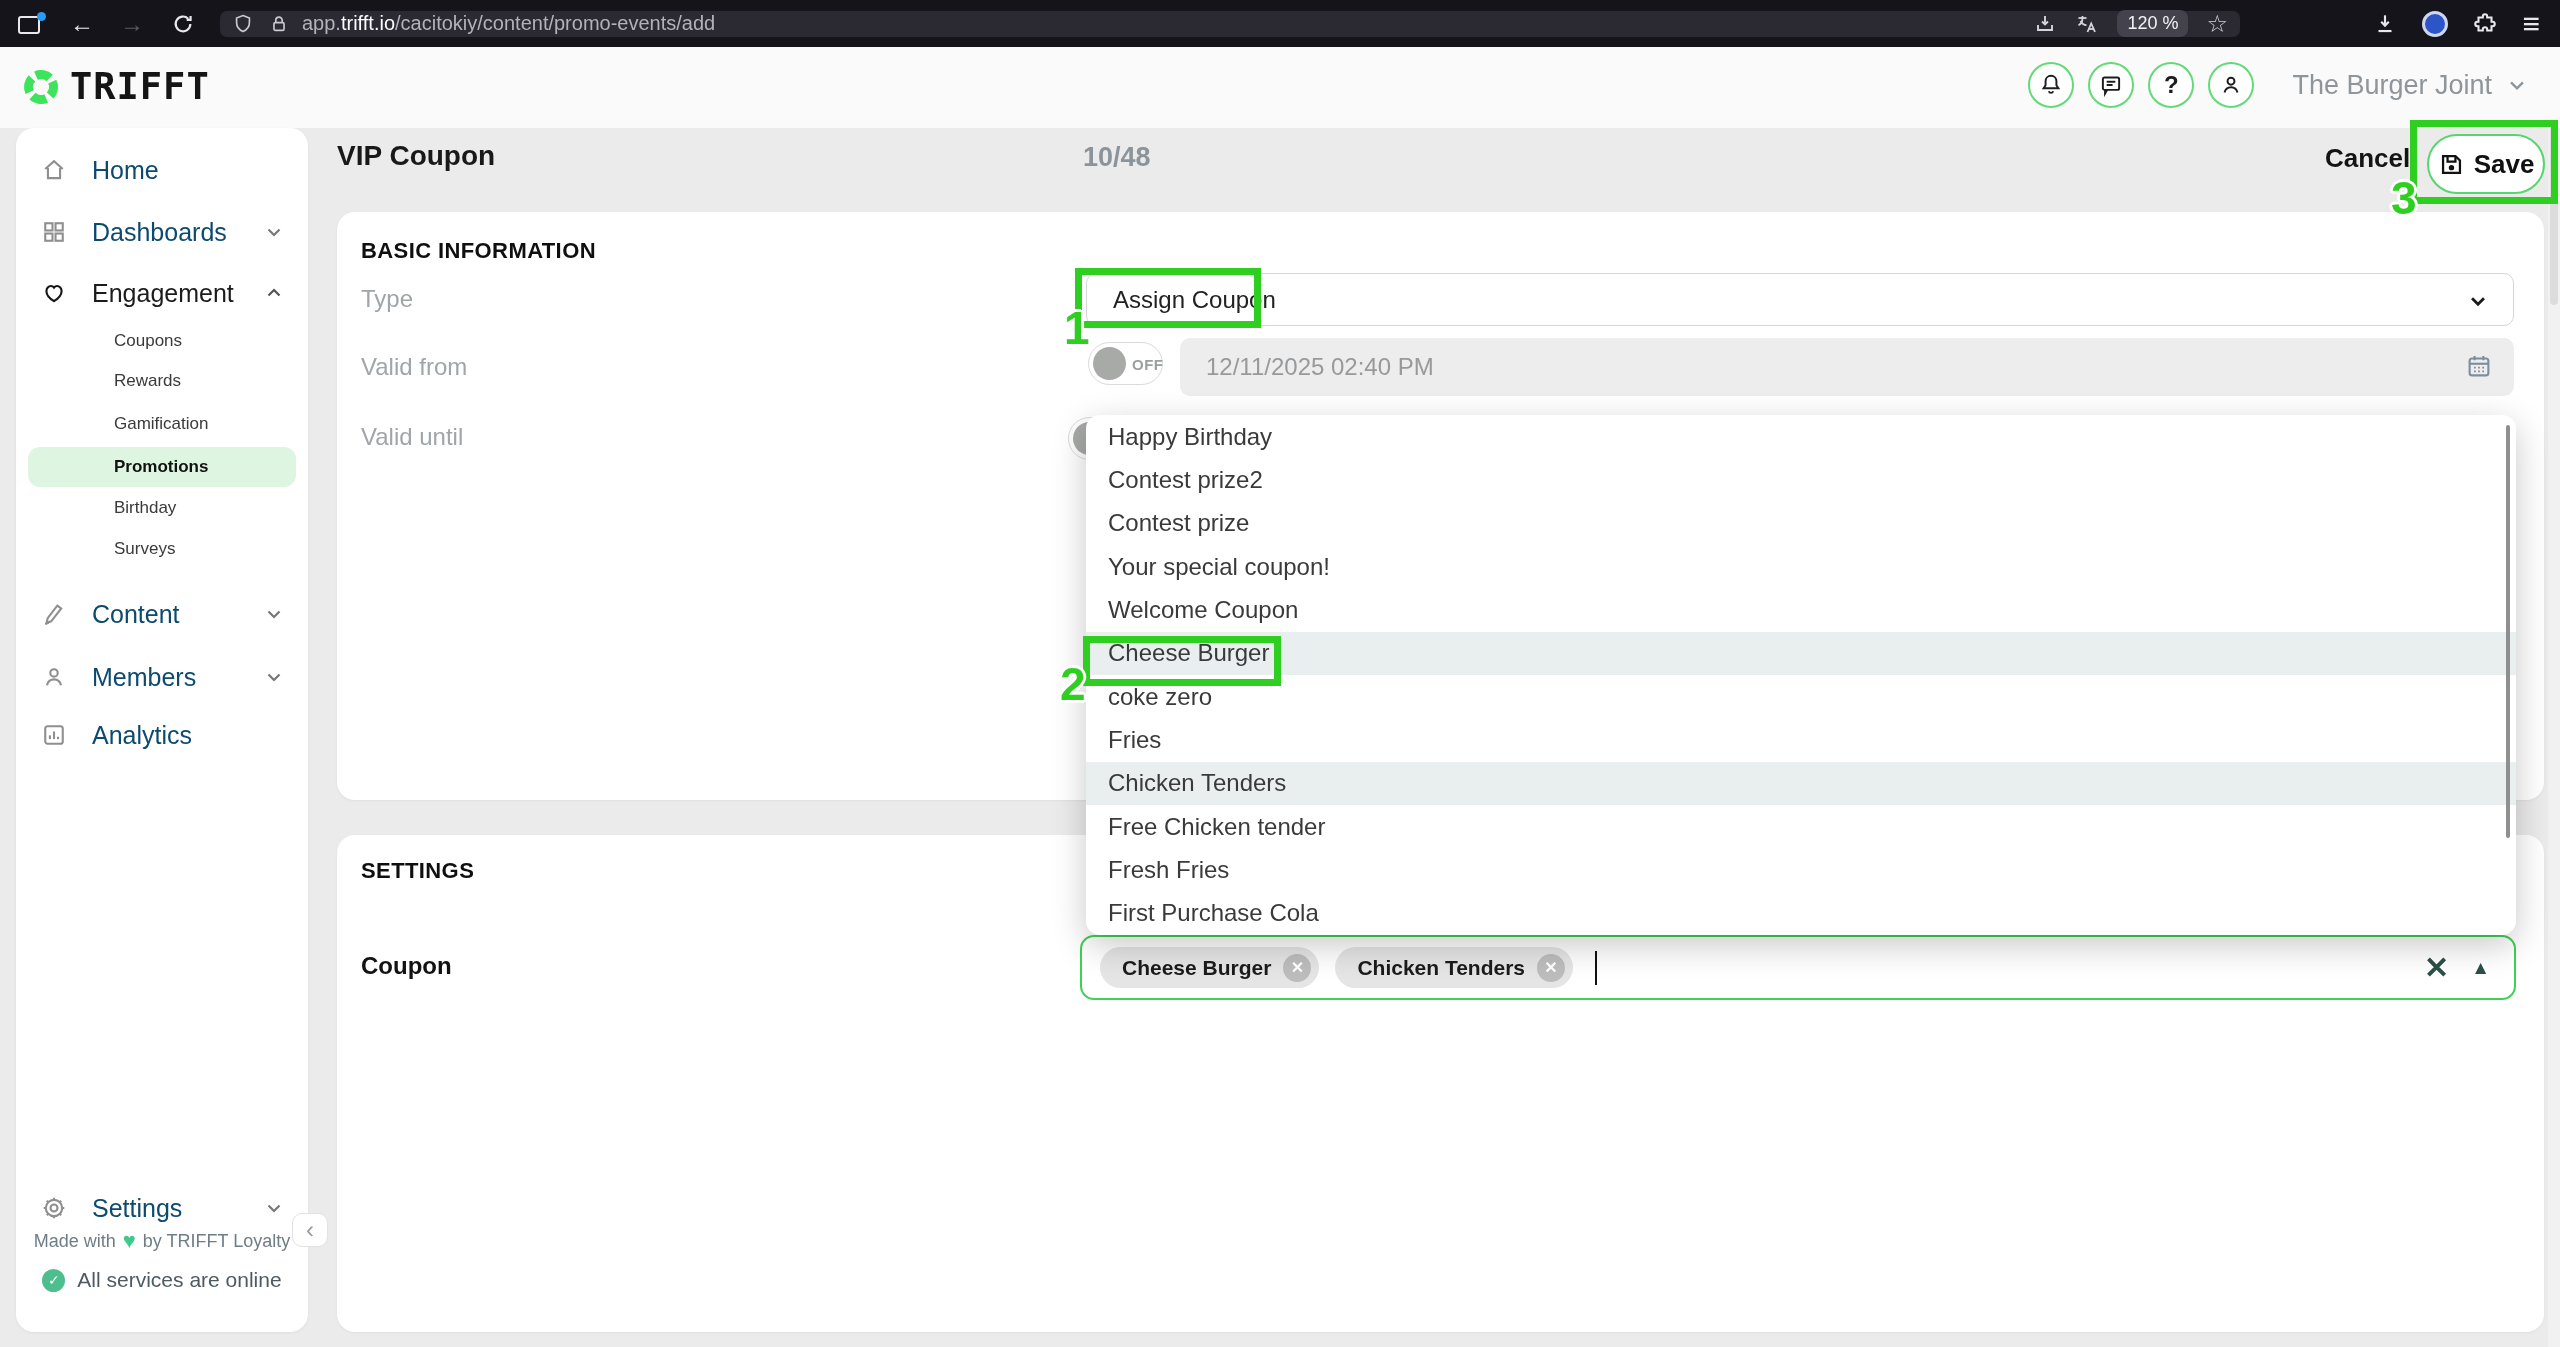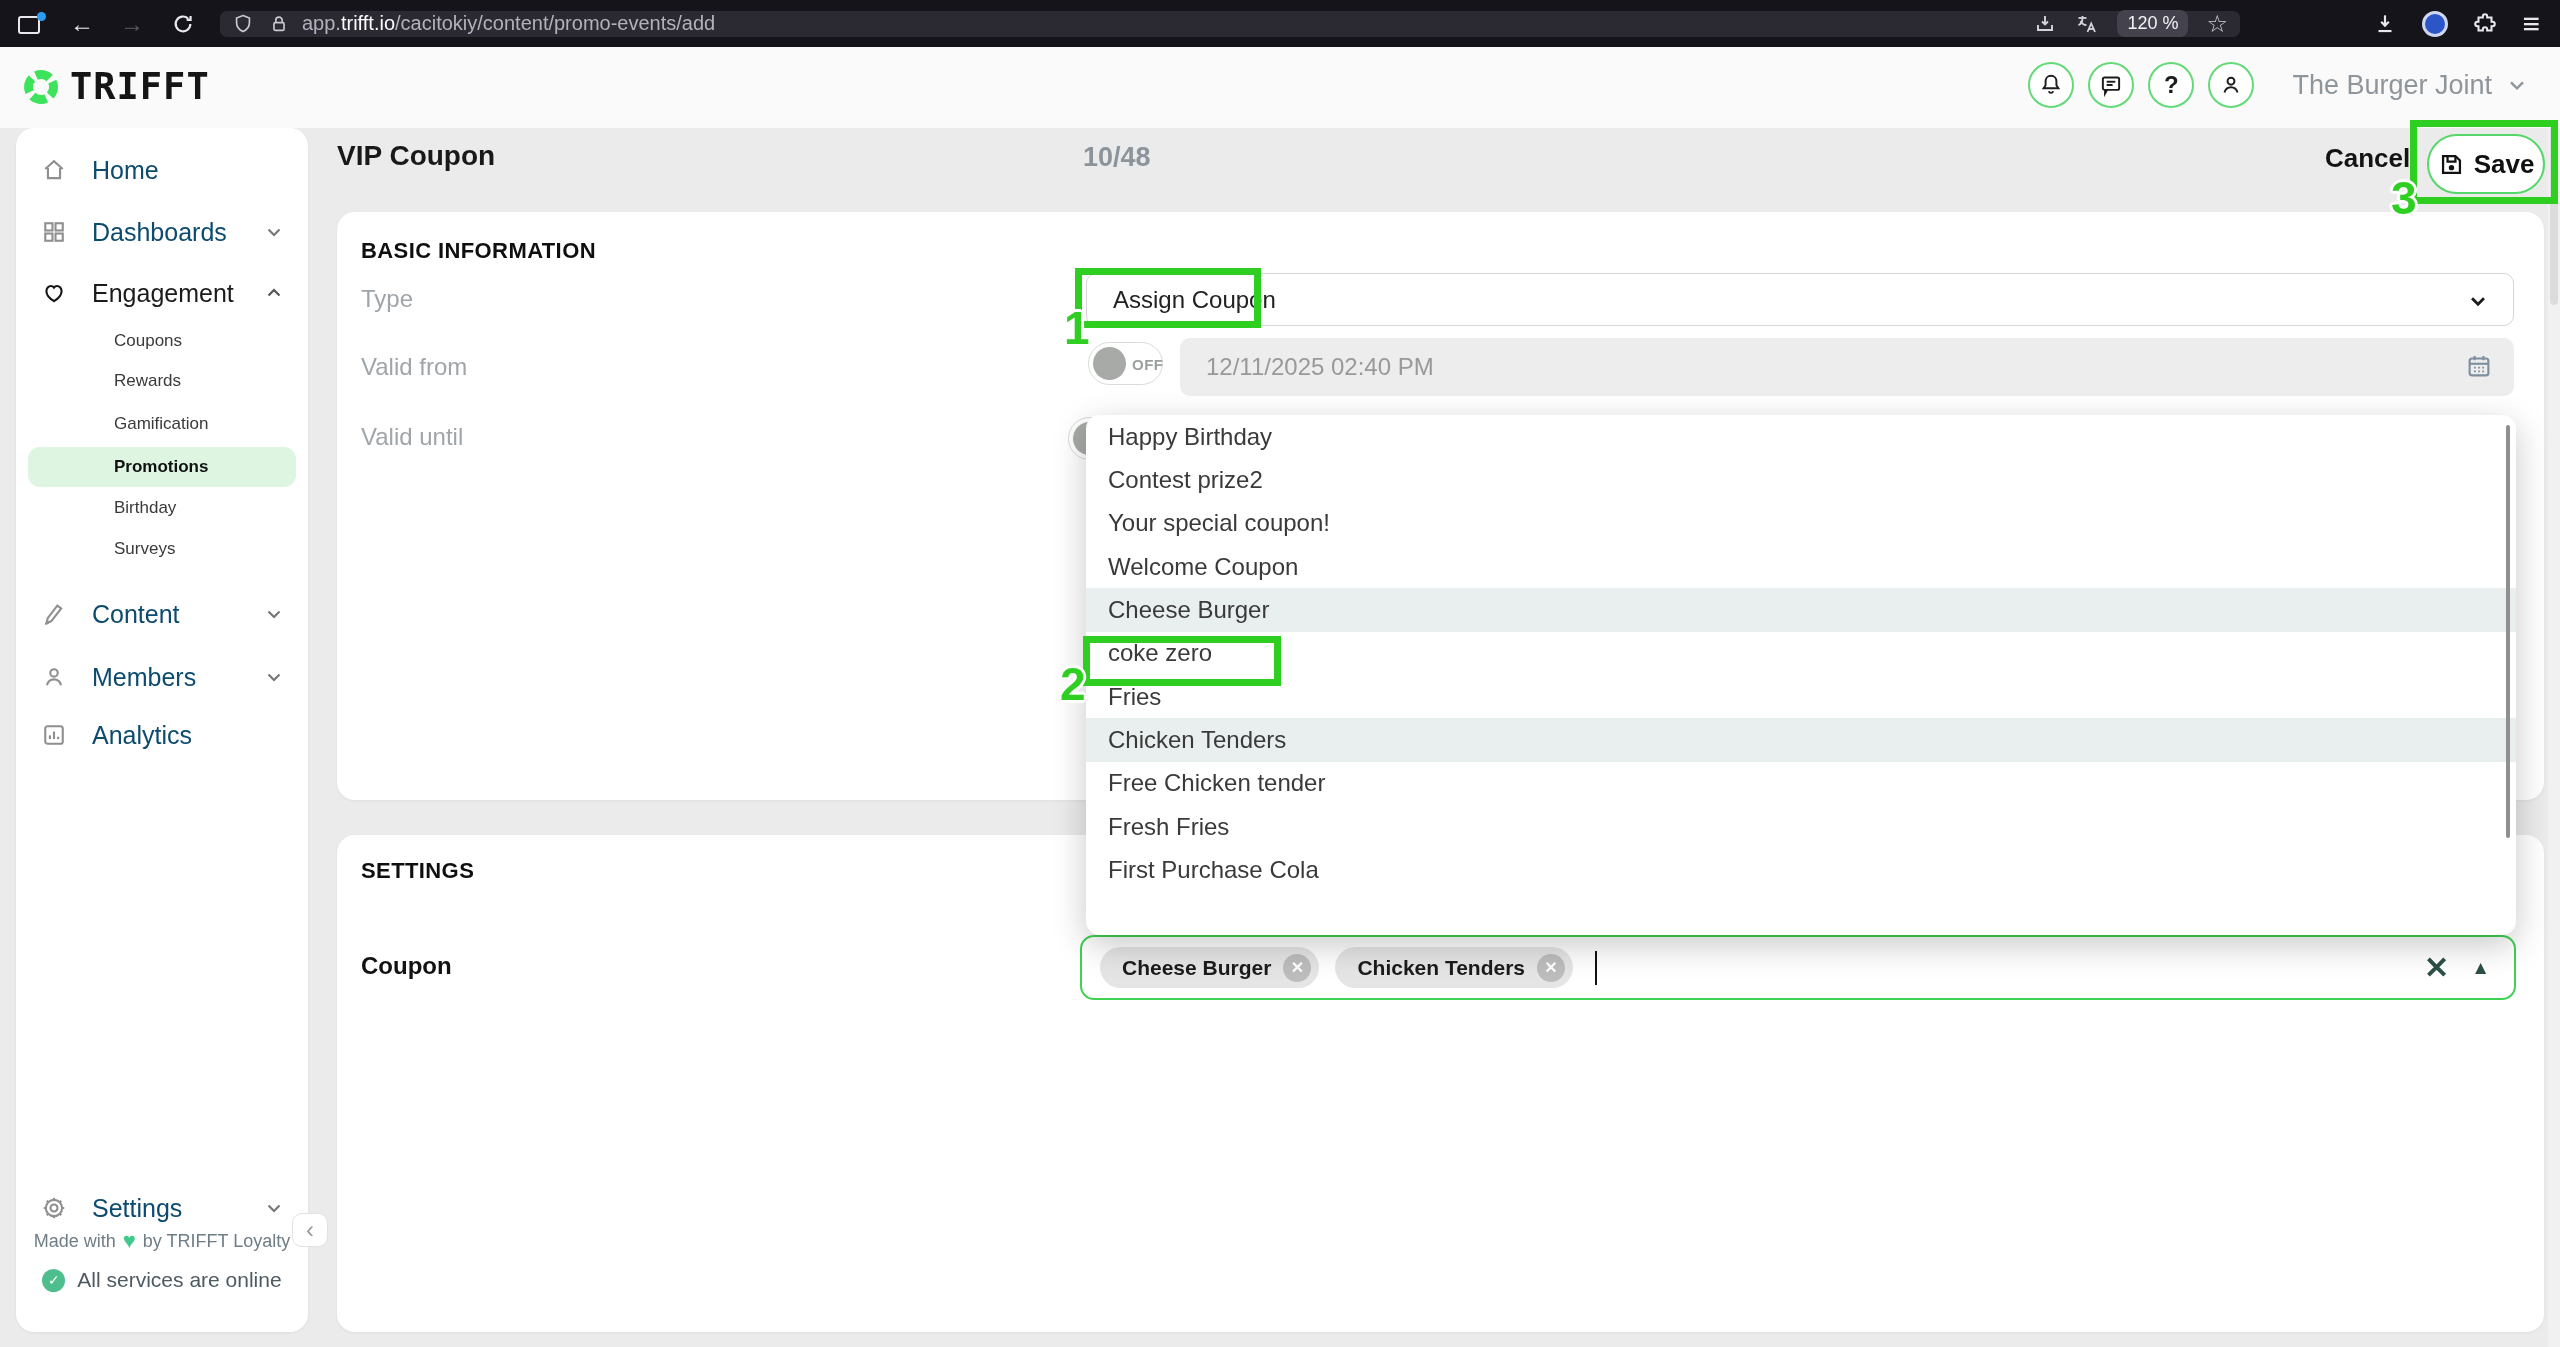--- a/index.html
+++ b/index.html
@@ -413,20 +413,21 @@
   </section>
 
   <div class="toggle sliver-toggle">
     <span class="knob"></span>
     <span class="tlabel">OFF</span>
   </div>
 
   <div class="dd-panel">
     <div class="dd-item">Happy Birthday</div>
     <div class="dd-item">Contest prize2</div>
+    <div class="dd-item">Contest prize</div>
     <div class="dd-item">Your special coupon!</div>
     <div class="dd-item">Welcome Coupon</div>
     <div class="dd-item hl">Cheese Burger</div>
     <div class="dd-item">coke zero</div>
     <div class="dd-item">Fries</div>
     <div class="dd-item hl">Chicken Tenders</div>
     <div class="dd-item">Free Chicken tender</div>
     <div class="dd-item">Fresh Fries</div>
     <div class="dd-item">First Purchase Cola</div>
     <div class="dd-thumb"></div>

